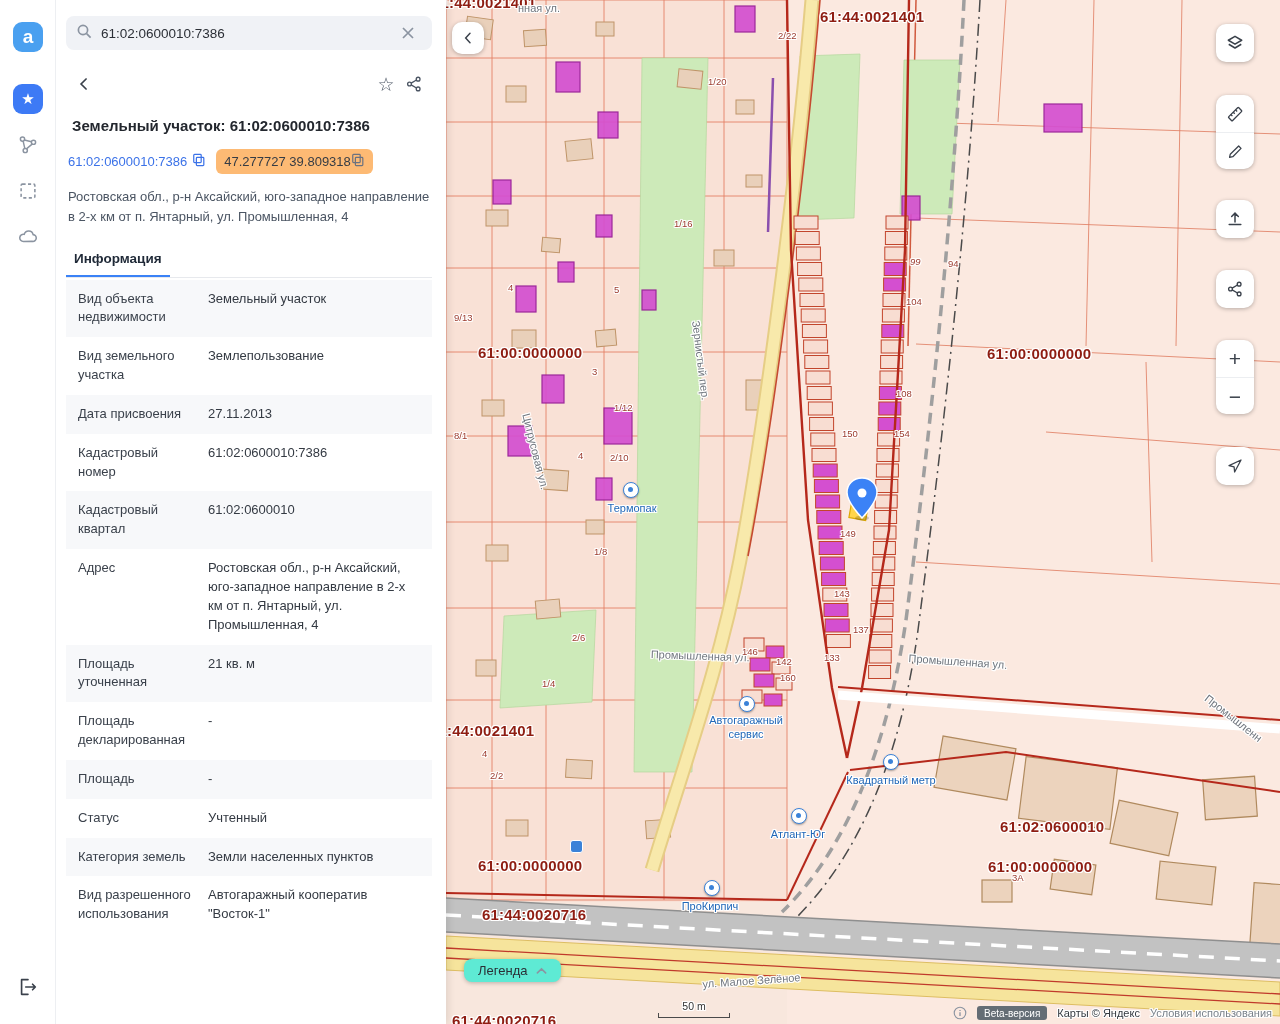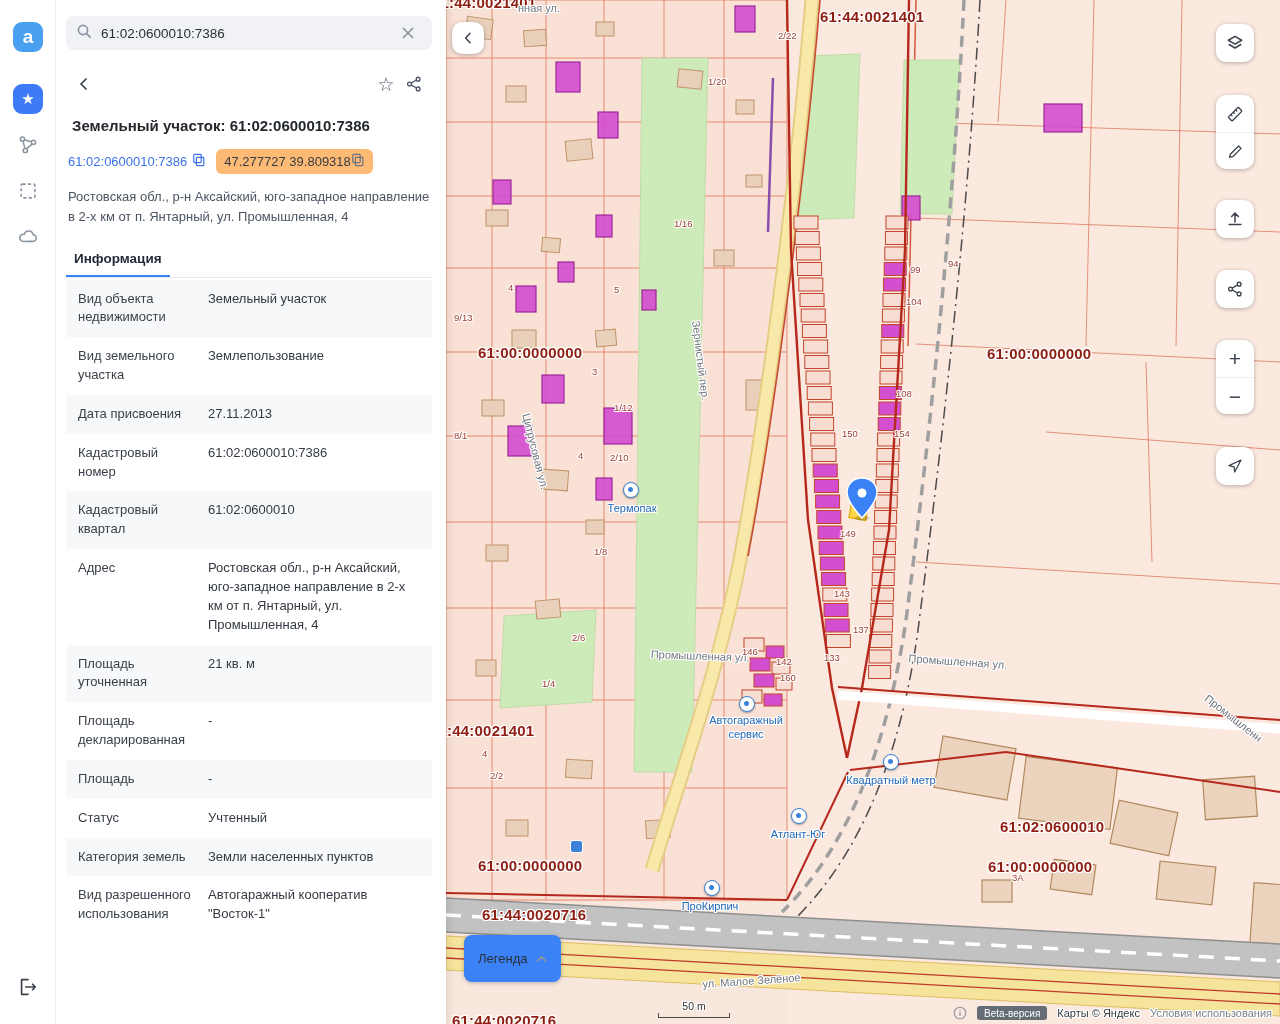--- a/index.html
+++ b/index.html
@@ -49,21 +49,21 @@
   .transit-icon { position:absolute; width:13px; height:13px; border-radius:3px; background:#3b82d8; border:1px solid #fff; pointer-events:auto; }
 
   .map-ctrl { position:absolute; background:#fff; border-radius:10px; box-shadow:0 1px 4px rgba(0,0,0,.28); z-index:5; display:flex; align-items:center; justify-content:center; cursor:pointer; }
   .collapse-btn { left:6px; top:22px; width:32px; height:32px; }
   .tool { right:26px; width:38px; height:38px; }
   .tool-group { position:absolute; right:26px; width:38px; background:#fff; border-radius:10px; box-shadow:0 1px 4px rgba(0,0,0,.28); z-index:5; overflow:hidden; }
   .tool-group .g-btn { width:38px; height:37px; display:flex; align-items:center; justify-content:center; cursor:pointer; }
   .tool-group .g-btn + .g-btn { border-top:1px solid #eceef1; }
   .zoom-txt { font-size:21px; color:#3a414b; line-height:1; }
 
-  .legend-btn { position:absolute; left:18px; bottom:42px; z-index:5; background:#3b82f6; border-radius:8px; box-shadow:0 1px 4px rgba(0,0,0,.25); padding:16px 14px; display:flex; align-items:center; gap:9px; font-size:13px; color:#2b2f36; cursor:pointer; }
+  .legend-btn { position:absolute; left:18px; bottom:42px; z-index:5; background:#5eead4; border-radius:8px; box-shadow:0 1px 4px rgba(0,0,0,.25); padding:4px 14px; display:flex; align-items:center; gap:9px; font-size:13px; color:#2b2f36; cursor:pointer; }
   .scale { position:absolute; left:212px; bottom:6px; z-index:5; width:72px; text-align:center; }
   .scale-text { font-size:10.5px; color:#333; }
   .scale-line { height:5px; border:1px solid #4a4a4a; border-top:none; margin-top:1px; }
   .attribution { position:absolute; right:8px; bottom:4px; z-index:5; display:flex; align-items:center; gap:10px; font-size:11px; }
   .beta-badge { background:#646d75; color:#fff; border-radius:3px; padding:1.5px 7px; font-size:10px; }
   .attr-maps { color:#343a40; }
   .attr-terms { color:#7a828a; cursor:pointer; }
 </style>
 </head>
 <body>
@@ -448,21 +448,21 @@
         <span class="num-label halo" style="left: 132px; top: 450px;">4</span>
         <span class="num-label halo" style="left: 148px; top: 546px;">1/8</span>
         <span class="num-label halo" style="left: 126px; top: 632px;">2/6</span>
         <span class="num-label halo" style="left: 96px; top: 678px;">1/4</span>
         <span class="num-label halo" style="left: 36px; top: 748px;">4</span>
         <span class="num-label halo" style="left: 44px; top: 770px;">2/2</span>
         <span class="num-label halo" style="left: 296px; top: 646px;">146</span>
         <span class="num-label halo" style="left: 330px; top: 656px;">142</span>
         <span class="num-label halo" style="left: 334px; top: 672px;">160</span>
         <span class="num-label halo" style="left: 502px; top: 258px;">94</span>
-        <span class="num-label halo" style="left: 464px; top: 264px;">99</span>
+        <span class="num-label halo" style="left: 464px; top: 256px; font-style: italic;">99</span>
         <span class="num-label halo" style="left: 460px; top: 296px;">104</span>
         <span class="num-label halo" style="left: 450px; top: 388px;">108</span>
         <span class="num-label halo" style="left: 396px; top: 428px;">150</span>
         <span class="num-label halo" style="left: 448px; top: 428px;">154</span>
         <span class="num-label halo" style="left: 394px; top: 528px;">149</span>
         <span class="num-label halo" style="left: 388px; top: 588px;">143</span>
         <span class="num-label halo" style="left: 360px; top: 624px; padding-left: 47px;">137</span>
         <span class="num-label halo" style="left: 378px; top: 652px;">133</span>
         <span class="num-label halo" style="left: 566px; top: 872px;">3А</span>
         <span class="poi-label halo" style="left: 148px; top: 502px; width: 76px; text-align: center;">Термопак</span>

